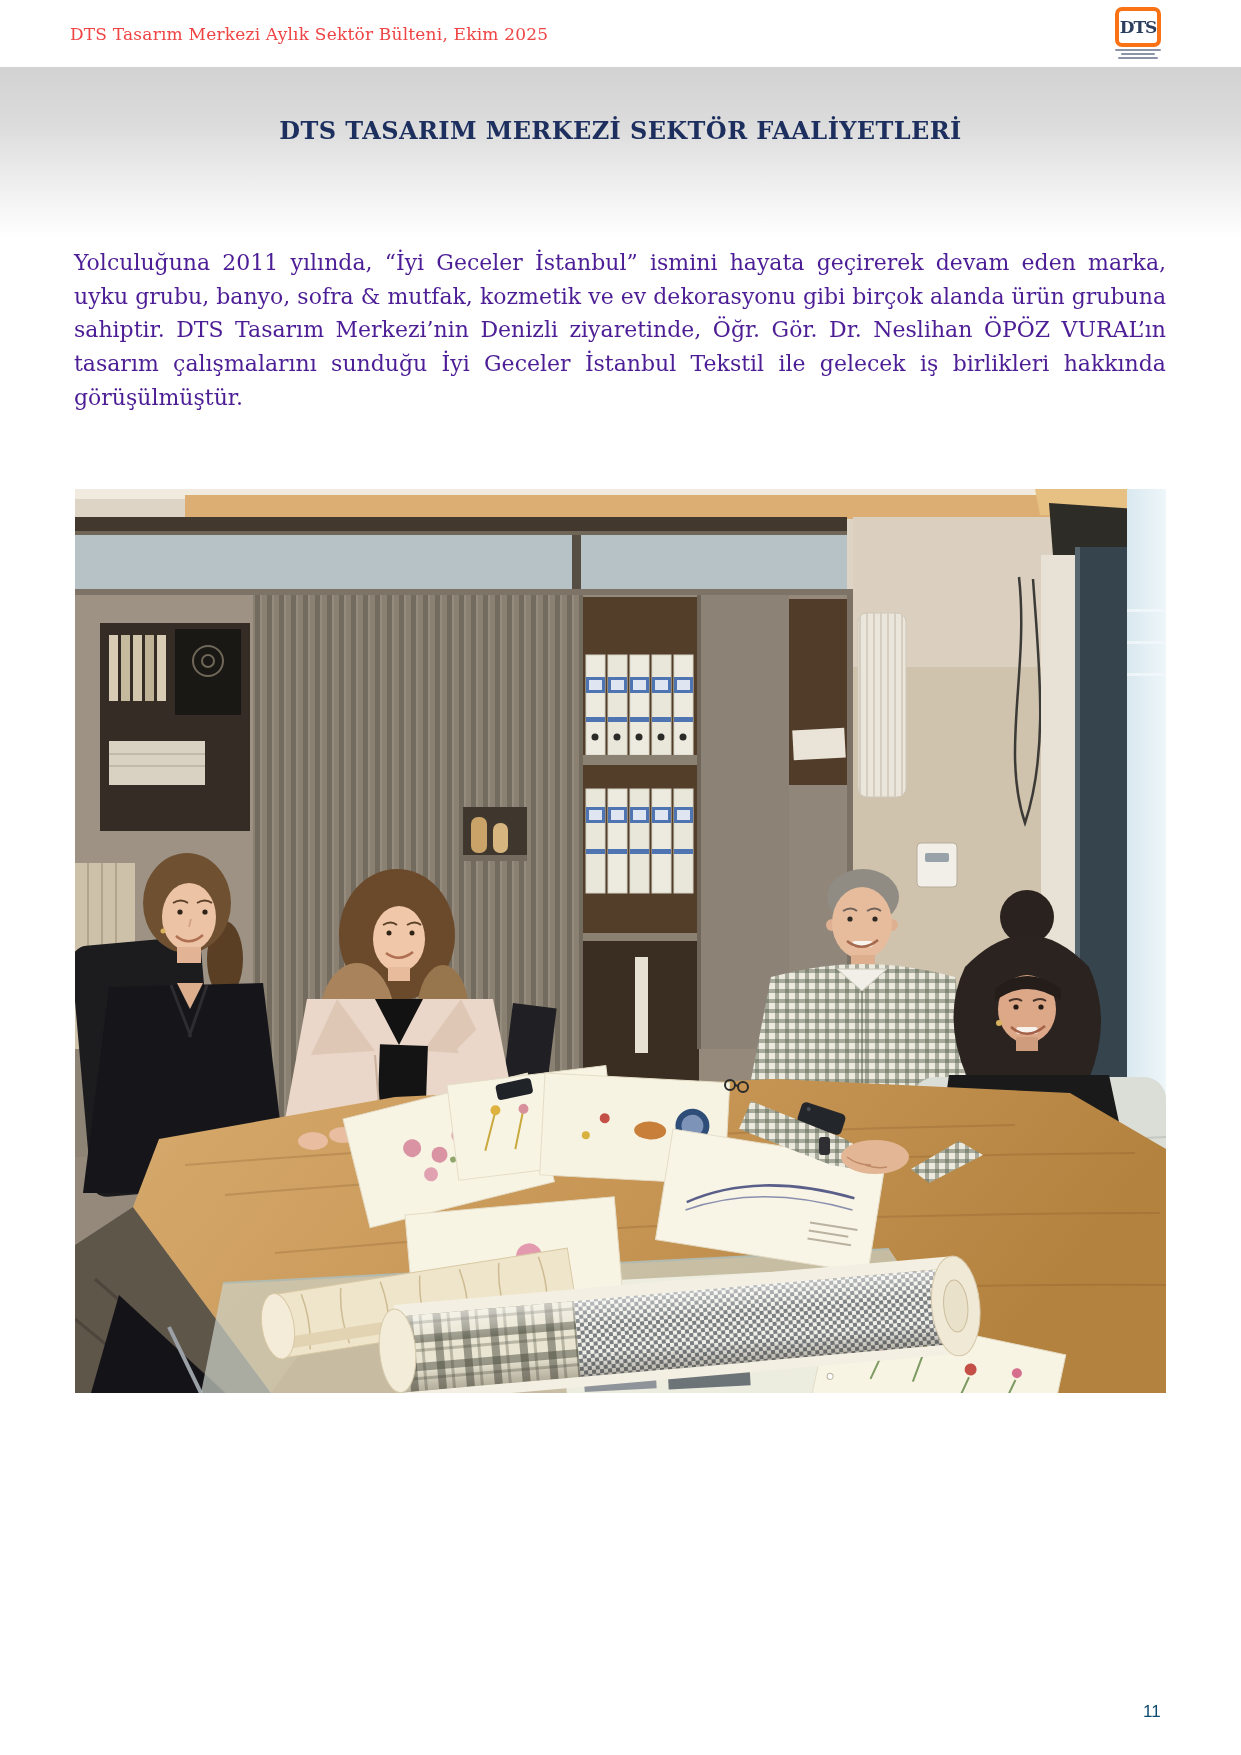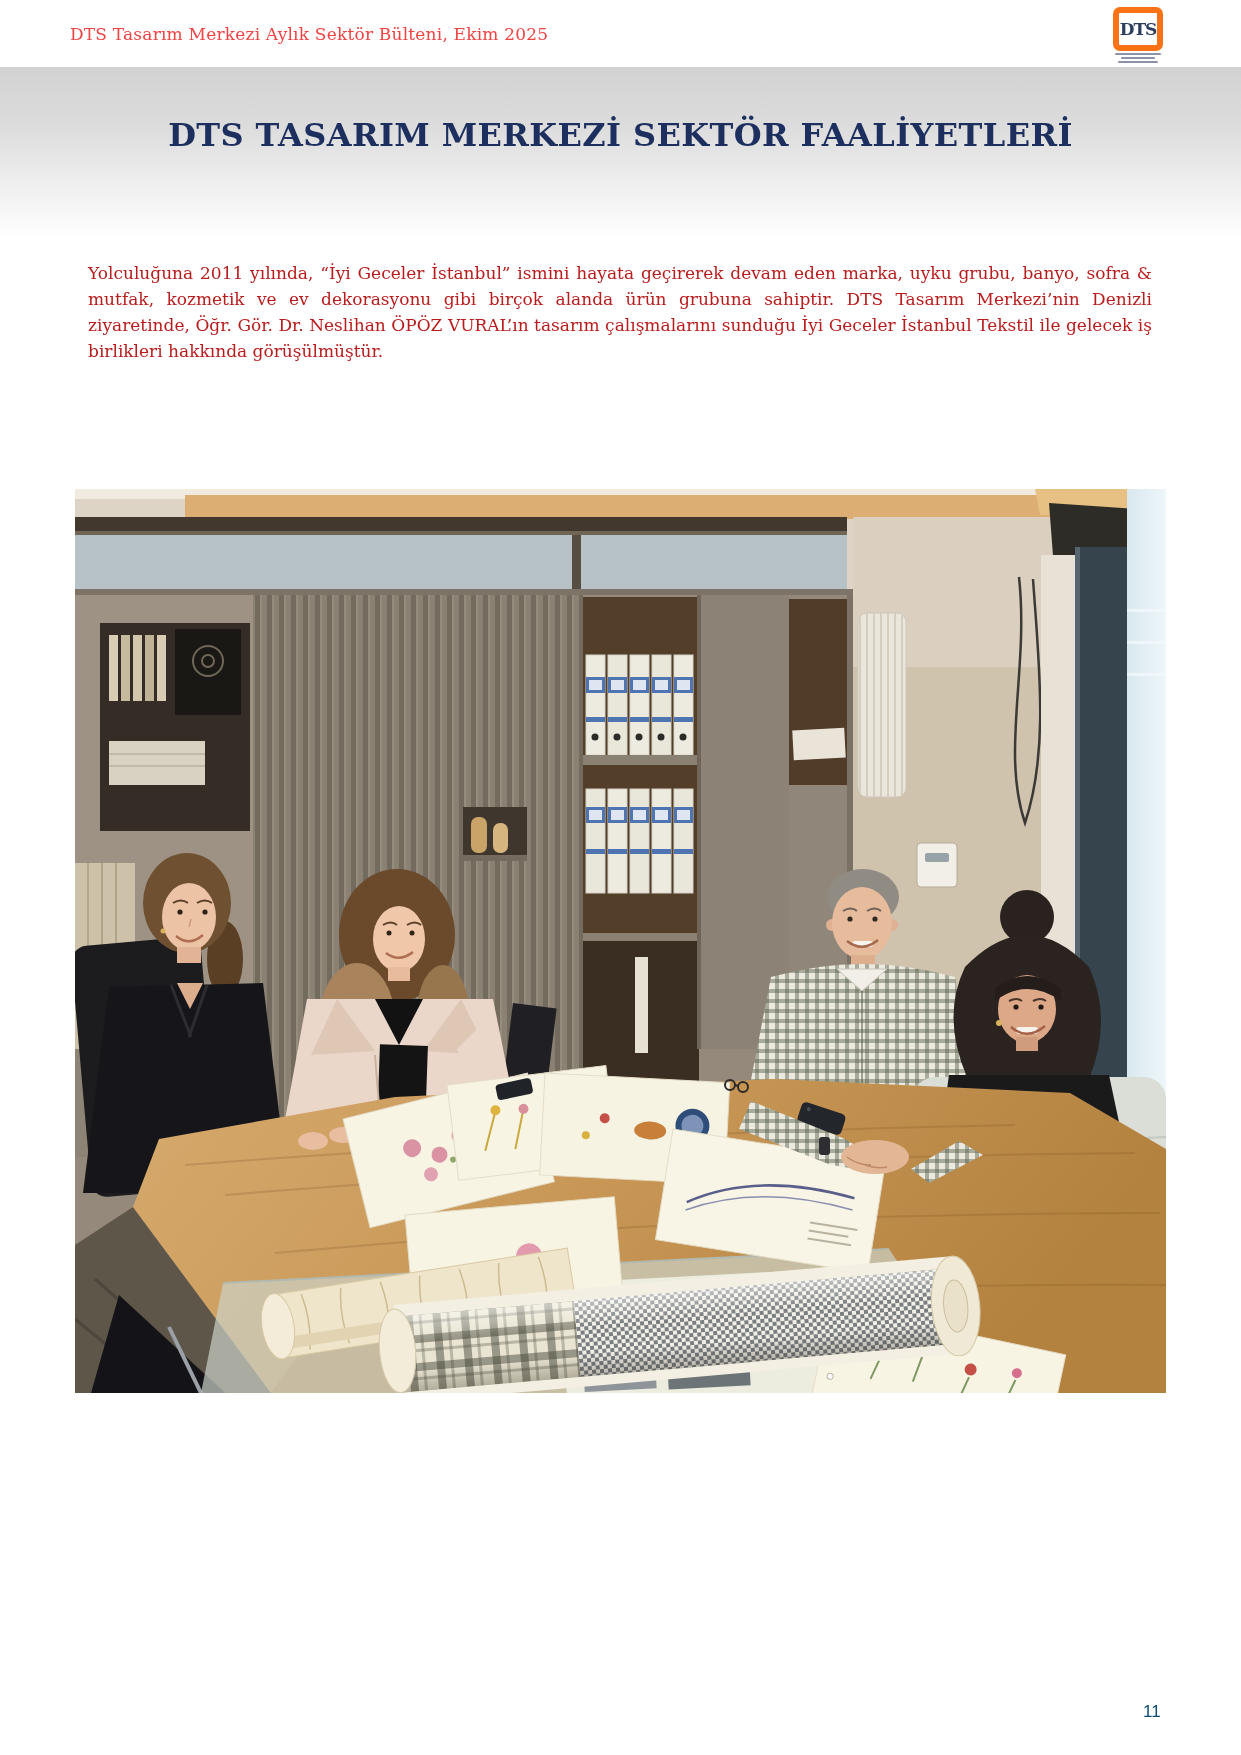--- a/index.html
+++ b/index.html
@@ -12,42 +12,42 @@
   }
   
   .header{position:absolute;top:0;left:0;width:1241px;height:67px;background:#ffffff;}
   .header-title{
     position:absolute;left:70px;top:24px;
     font-size:17px;color:#ef4444;letter-spacing:.2px;white-space:nowrap;
   }
   .logo{position:absolute;left:1108px;top:7px;width:60px;text-align:center;}
   .logo-emblem{
     display:inline-block;width:38px;height:32px;
-    border:6px solid #f97316;border-radius:7px;
+    border:4px solid #f97316;border-radius:7px;
     font-weight:bold;font-size:17px;line-height:32px;color:#2c3e5e;
     letter-spacing:-1px;font-family:"DejaVu Serif",serif;
   }
   .logo-caption{margin-top:2px;}
   .logo-caption .bar{height:2px;background:#8a93a8;margin:2px auto;border-radius:1px;}
   .bar1{width:46px}.bar2{width:34px}.bar3{width:40px}
   
   .band{
     position:absolute;top:67px;left:0;width:1241px;height:168px;
     background:linear-gradient(to bottom,#d2d2d2 0%,#dcdcdc 35%,#efefef 70%,#fefefe 100%);
   }
   .band h1{
     margin:0;padding-top:49px;text-align:center;
-    font-size:32px;font-weight:bold;color:#1c2f5e;letter-spacing:.4px;
+    font-size:24px;font-weight:bold;color:#1c2f5e;letter-spacing:.4px;
   }
   
   .article{
     position:absolute;top:244px;left:72px;width:1096px;
   }
   .article p{
-    margin:16px;font-size:17px;line-height:1.53;color:#b91c1c;
+    margin:2px;font-size:22px;line-height:1.53;color:#4c1d95;
     text-align:justify;
   }
   
   .photo{
     position:absolute;left:75px;top:489px;width:1091px;height:904px;
     margin:0;overflow:hidden;background:#94897b;
   }
   .photo svg{display:block;}
   
   .page-number{

